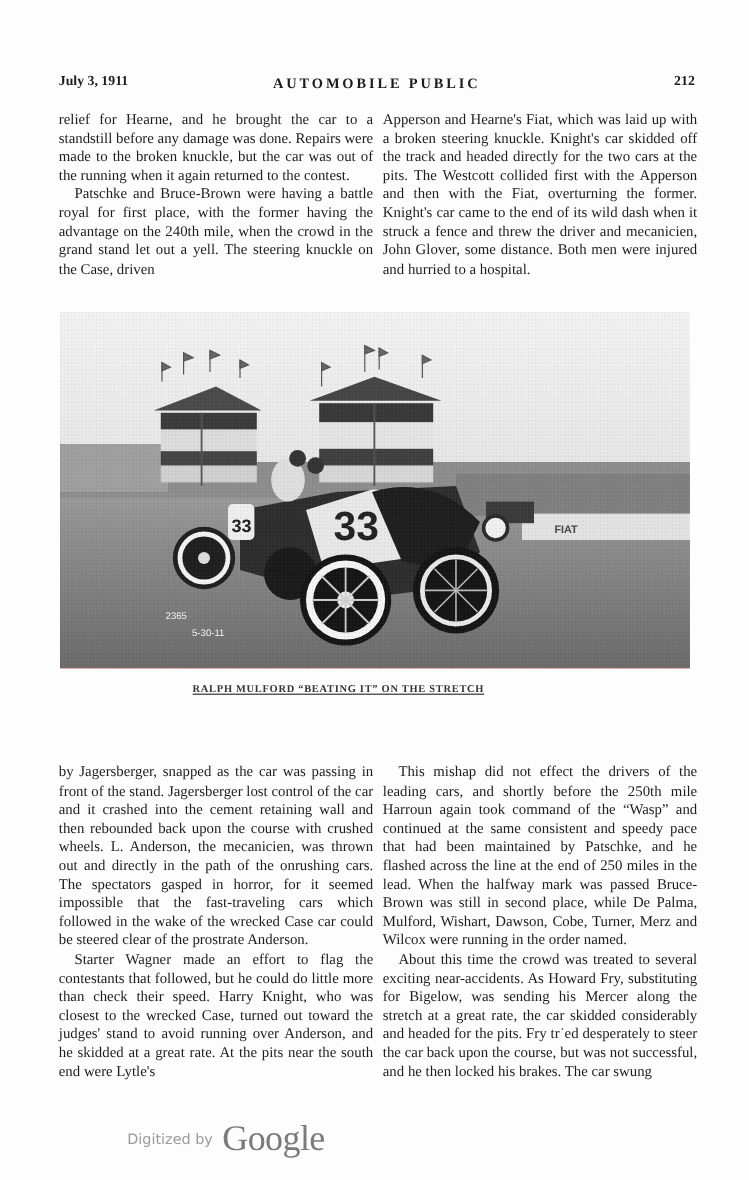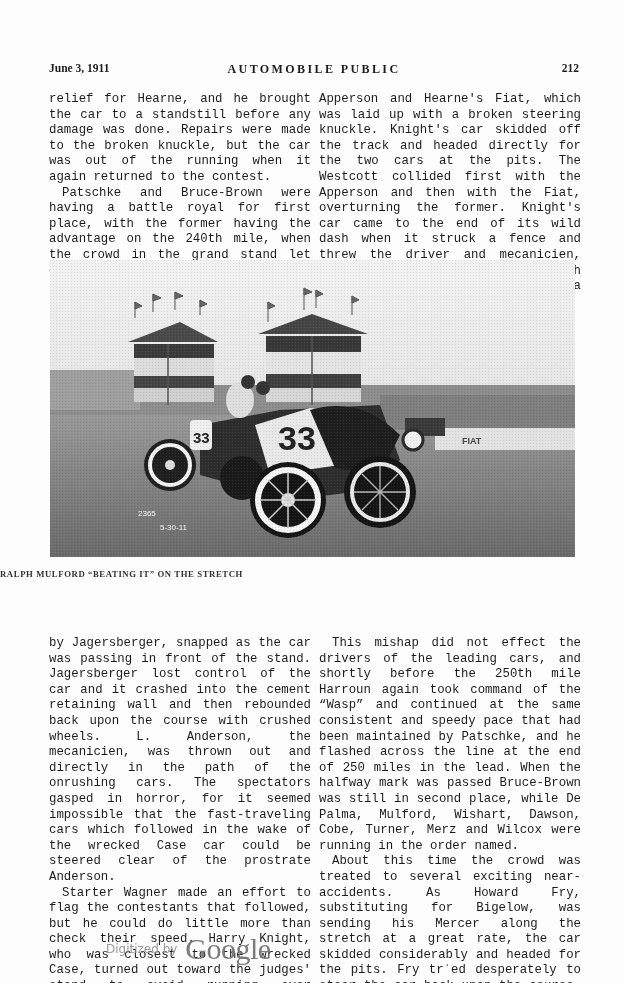--- a/index.html
+++ b/index.html
@@ -5,51 +5,51 @@
   html, body { margin:0; padding:0; }
   body {
     width:624px; height:983px; background:#ffffff; position:relative; overflow:hidden;
     font-family:"Liberation Serif","DejaVu Serif",serif; color:#1c1c1c;
   }
   .page { position:absolute; left:0; top:0; width:624px; height:983px; background:#fdfdfd; }
   .hdr { position:absolute; top:62px; left:49px; width:530px; height:16px; font-size:11.5px; }
   .hdr .date { position:absolute; left:0; top:0; font-weight:bold; }
   .hdr .title { position:absolute; left:0; right:0; text-align:center; top:0; font-weight:bold; letter-spacing:2.4px; font-size:12px; }
   .hdr .pnum { position:absolute; right:0; top:0; font-weight:bold; }
-  .col { position:absolute; width:262px; font-size:12.35px; line-height:15.6px; text-align:justify;font-family:Liberation Mono, monospace; }
+  .col { position:absolute; width:262px; font-size:12.35px; line-height:15.6px; text-align:justify; }
   .col p { margin:0; }
   .col p.indent { text-indent:13px; }
   .col p.noindent { text-indent:0; }
   .c1 { left:49px; }
   .c2 { left:319px; }
   .top-block { top:92px; }
   .bot-block { top:597px;margin-top:39px; }
   .photo {
     position:absolute; left:50px; top:260px; width:525px; height:297px;
     background:#ef4444; overflow:hidden;
   }
   .photo svg { display:block; }
   .caption {
-    position:absolute; top:569px; left:0; width:564px; text-align:left;
-    font-size:8.7px; letter-spacing:0.6px; font-weight:bold; color:#333;
+    position:absolute; top:569px; left:0; width:564px; text-align:center;
+    font-size:8.7px; letter-spacing:0.6px; font-weight:bold; color:#333;text-decoration:underline;
   }
   .footer-left { position:absolute; left:106px; top:932px; font-family:"DejaVu Sans",sans-serif; font-size:12px; color:#9a9a9a; }
   .footer-left .by { vertical-align:middle; }
   .footer-left .google { font-family:"Liberation Serif",serif; font-size:30px; color:#7b7b7b; vertical-align:middle; margin-left:4px; letter-spacing:-0.5px; }
   .footer-right { position:absolute; left:372px; top:939px; width:190px; text-align:center; font-family:"DejaVu Sans",sans-serif; color:#9a9a9a; }
   .footer-right .orig { font-size:11px; display:block; }
   .footer-right .lib { font-size:13.2px; display:block; margin-top:1px; letter-spacing:0.1px; }
 </style>
 </head>
 <body>
 
 <div class="page">
 
   <div class="hdr">
-    <span class="date">June 3, 1911</span>
+    <span class="date">July 3, 1911</span>
     <span class="title">AUTOMOBILE PUBLIC</span>
     <span class="pnum">212</span>
   </div>
 
   <div class="col c1 top-block">
     <p class="noindent">relief for Hearne, and he brought the car to a standstill before any damage was done. Repairs were made to the broken knuckle, but the car was out of the running when it again returned to the contest.</p>
     <p class="indent">Patschke and Bruce-Brown were having a battle royal for first place, with the former having the advantage on the 240th mile, when the crowd in the grand stand let out a yell. The steering knuckle on the Case, driven</p>
   </div>
 
   <div class="col c2 top-block">

